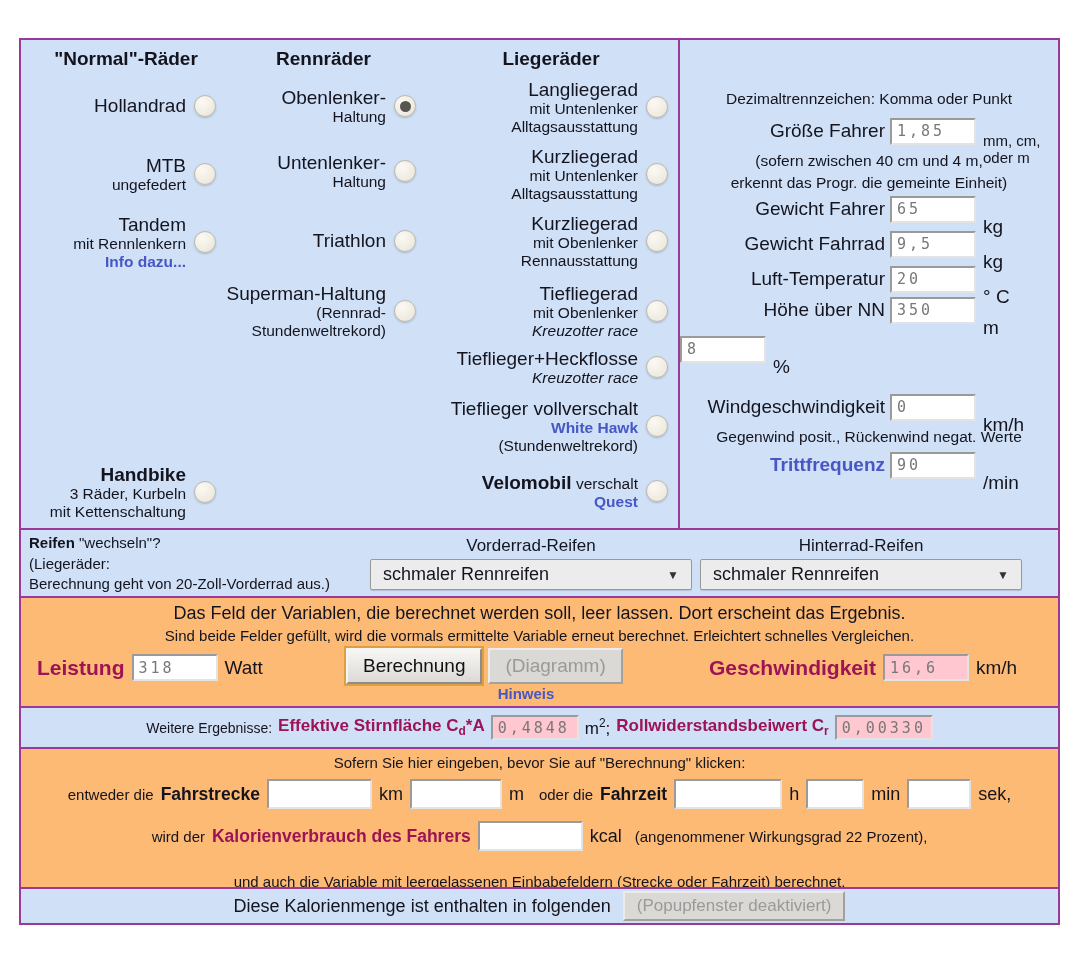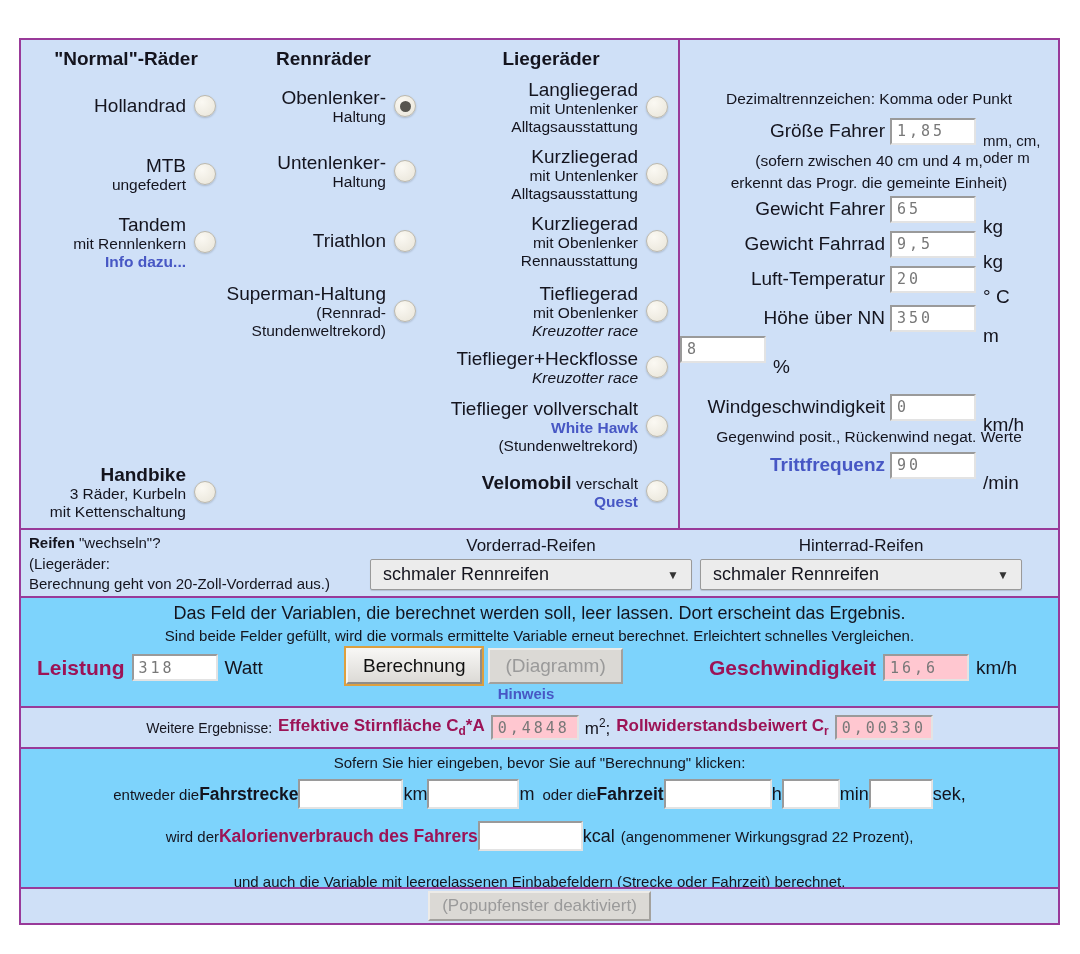--- a/index.html
+++ b/index.html
@@ -5,21 +5,21 @@
   * { box-sizing: border-box; margin: 0; padding: 0; }
   html,body { background:#fff; width:1080px; }
   body { font-family:"Liberation Sans", sans-serif; color:#14141e; }
 
   .frame { position:relative; width:1041px; margin:38px 0 0 19px;
            border:2px solid #993a99; }
 
   
   .sec { position:relative; width:100%; }
   .sec.blue { background:#cfe0f7; }
-  .sec.pink { background:#7dd3fc; }
+  .sec.pink { background:#fdba74; }
   .sec + .sec { border-top:2px solid #993a99; }
 
   .sec-bikes { height:488px; display:flex; }
   .bike-left { position:relative; width:657px; }
   .bike-right { position:relative; flex:1; border-left:2px solid #993a99; }
 
   
   .colhead { position:absolute; text-align:center; font-weight:bold; font-size:19px; }
   .opt { position:absolute; display:flex; align-items:center; }
   .opt .txt { flex:1; text-align:right; line-height:1.12; padding-right:8px; }
@@ -82,21 +82,21 @@
   .sec-weitere { height:41px; display:flex; align-items:center; justify-content:center; gap:6px; }
   .w-prefix { font-size:14px; }
   .w-mag { color:#9c1356; font-weight:bold; font-size:17px; white-space:nowrap; }
   .w-unit { font-size:17px; }
   .sec-weitere .tin { height:25px; }
 
   
   .sec-kcal { height:140px; }
   .kline { position:absolute; left:0; right:0; text-align:center; font-size:15px; }
   .krow { position:absolute; left:0; right:0; display:flex; align-items:center;
-          justify-content:center; }
+          justify-content:center; gap:7px; }
   .ksmall { font-size:15px; white-space:nowrap; }
   .kbold  { font-size:17.5px; font-weight:bold; white-space:nowrap; }
   .kunit  { font-size:18px; white-space:nowrap; }
   .kmag   { color:#9c1356; font-weight:bold; font-size:17.5px; white-space:nowrap; }
 
   
   .sec-footer { height:36px; display:flex; align-items:center; justify-content:center; gap:12px; }
   .f-text { font-size:18px; }
   .sec-footer .btn { font-size:17px; padding:3px 12px; }
 
@@ -250,21 +250,21 @@
         <input class="tin" type="text" value="9,5" style="">
         <span class="punit">kg</span>
       </div>
 
       <div class="prow" style="top:224px;">
         <span class="plabel">Luft-Temperatur</span>
         <input class="tin" type="text" value="20" style="">
         <span class="punit">° C</span>
       </div>
 
-      <div class="prow" style="top:263px;padding-left:8px;">
+      <div class="prow" style="top:255px;padding-left:8px;">
         <span class="plabel">Höhe über NN</span>
         <input class="tin" type="text" value="350" style="">
         <span class="punit">m</span>
       </div>
 
       <div class="prow" style="top:294px;">
         <input class="tin" type="text" value="8" style="">
         <span class="punit">%</span>
       </div>
 
@@ -360,16 +360,17 @@
       <span class="kmag">Kalorienverbrauch des Fahrers</span>
       <input class="tin big" style="width: 105px;" type="text">
       <span class="kunit">kcal</span>
       <span class="ksmall" style="margin-left:6px;">(angenommener Wirkungsgrad 22 Prozent),</span>
     </div>
 
     <div class="kline" style="top:112px;margin-top:12px;">und auch die Variable mit leergelassenen Einbabefeldern (Strecke oder Fahrzeit) berechnet.</div>
   </div>
 
   <div class="sec blue sec-footer">
+    <span class="f-text">Diese Kalorienmenge ist enthalten in folgenden</span>
     <button class="btn disabled">(Popupfenster deaktiviert)</button>
   </div>
 
 </div>
 
 </body></html>

